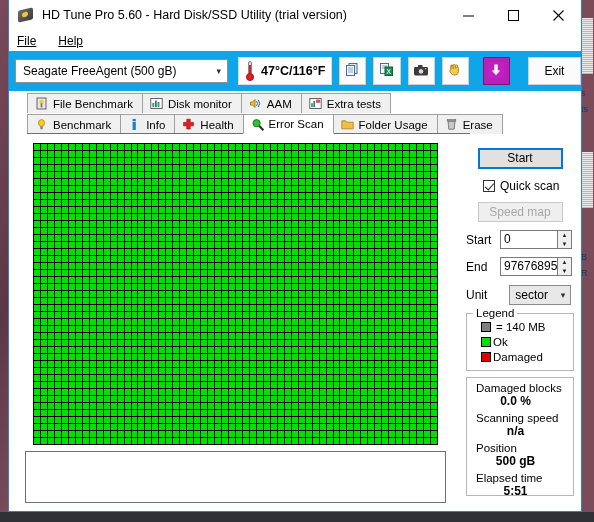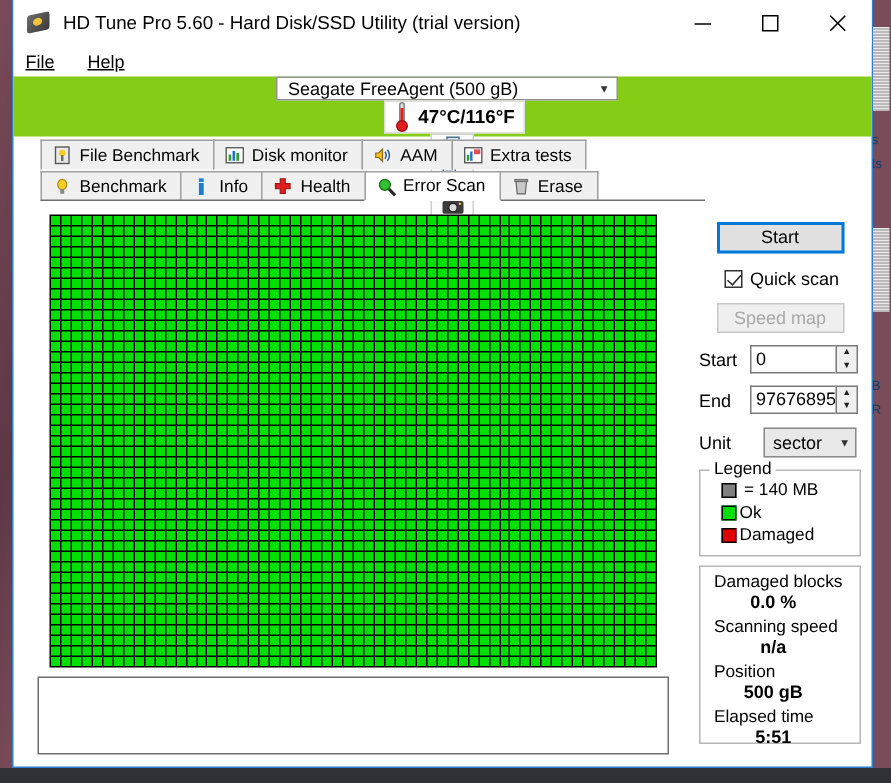--- a/index.html
+++ b/index.html
@@ -55,23 +55,22 @@
   .win-btn{width:45px;height:30px;display:flex;align-items:center;justify-content:center;
            font-size:13px;color:#000;background:#fff;}
   .win-btn svg{display:block;}
 
   .menubar{height:21px;background:#fff;display:flex;align-items:center;padding-left:8px;}
   .menu-item{font-size:12px;color:#000;margin-right:22px;}
   .menu-item u{text-decoration:underline;}
 
   
   .toolbar{
-    height:40px;background:#84cc16;display:flex;align-items:center;padding-left:6px;
+    height:40px;background:#0ea5e9;display:flex;align-items:center;padding-left:6px;
     position:relative;
-    flex-direction:column;
   }
   .drive-select{
     width:228px;height:24px;border:1px solid #919191;background:#fff;
     display:flex;align-items:center;justify-content:space-between;
     padding:0 6px 0 7px;box-sizing:border-box;font-size:12px;color:#000;
   }
   .chev{font-size:9px;color:#333;}
   .temp-box{
     height:28px;display:flex;align-items:center;margin-left:10px;
     border:1px solid #dcdcdc;padding:0 6px;box-sizing:border-box;background:#fff;
@@ -379,20 +378,28 @@
       <div class="tab active">
         <span class="ti">
           <svg width="14" height="14" viewBox="0 0 14 14">
               <circle cx="5.6" cy="5.2" r="3.6" fill="#34c034" stroke="#1a7a1a" stroke-width="1"></circle>
               <line x1="8.3" y1="8" x2="12.4" y2="12.2" stroke="#2a2a2a" stroke-width="2.1"></line>
             </svg>
         </span>
         <span>Error Scan</span>
       </div>
 
+      <div class="tab">
+        <span class="ti">
+          <svg width="13" height="13" viewBox="0 0 13 13">
+              <path d="M0.8 2.8 h4 l1 1.4 h6.4 v6.6 h-11.4 z" fill="#f0c040" stroke="#a8801a" stroke-width="0.8"></path>
+            </svg>
+        </span>
+        <span>Folder Usage</span>
+      </div>
 
       <div class="tab">
         <span class="ti">
           <svg width="13" height="13" viewBox="0 0 13 13">
               <path d="M3 3 h7 l-0.8 8.2 h-5.4 z" fill="#c8c8c8" stroke="#666" stroke-width="0.8"></path>
               <rect x="2.2" y="1.6" width="8.6" height="1.5" fill="#9a9a9a" stroke="#666" stroke-width="0.6"></rect>
             </svg>
         </span>
         <span>Erase</span>
       </div>

